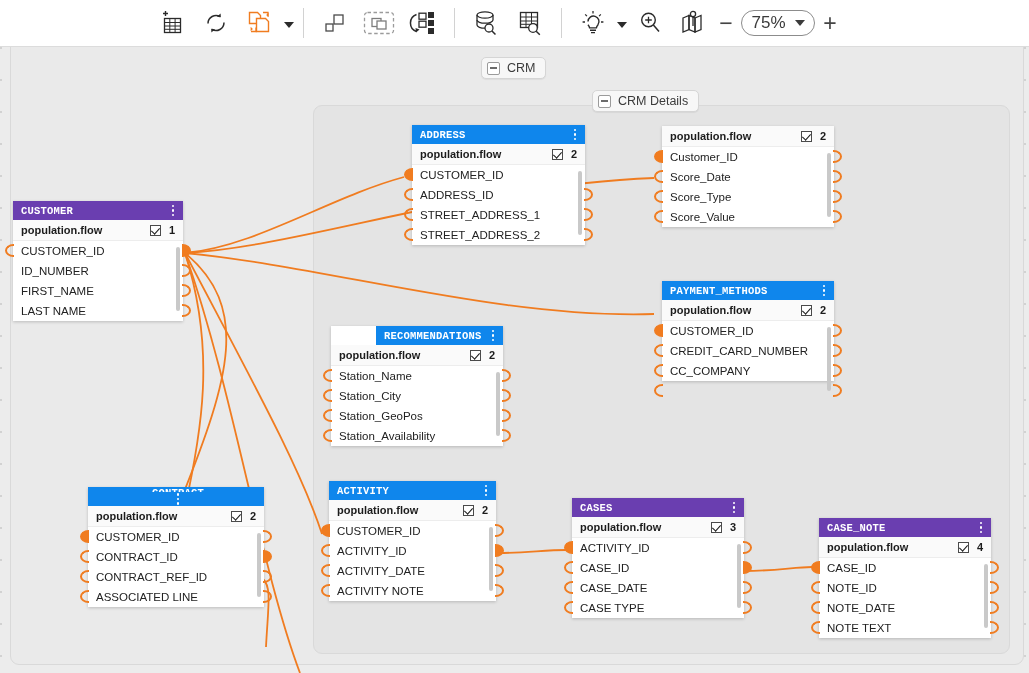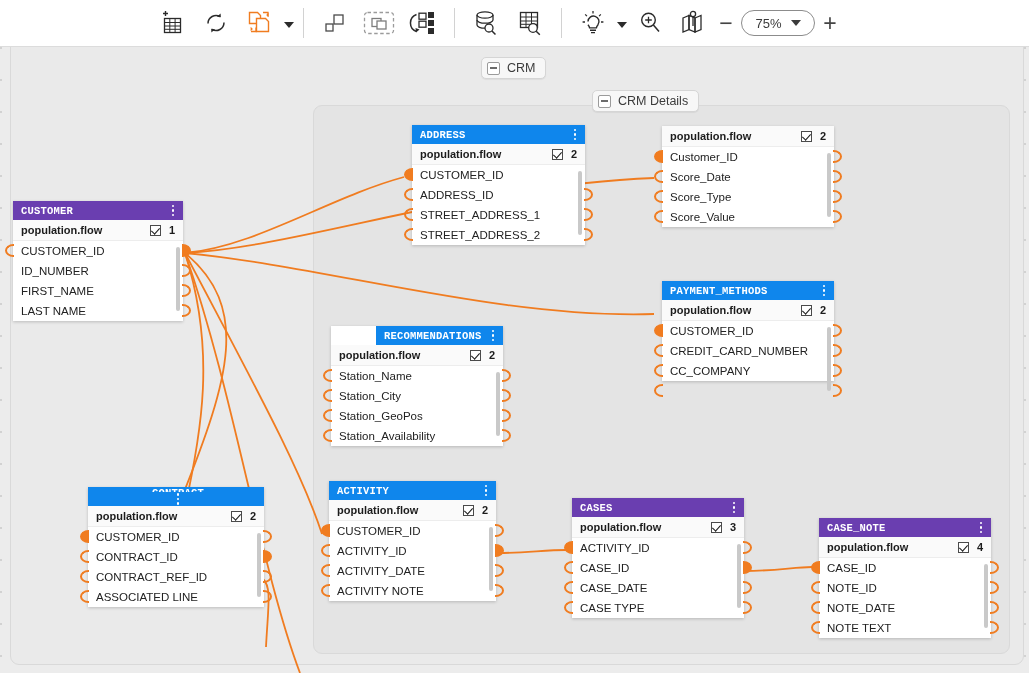--- a/index.html
+++ b/index.html
@@ -38,21 +38,21 @@
   }
   .zoom-minus, .zoom-plus {
     font-size: 23px; color: #444; cursor: pointer;
     width: 22px; text-align: center; line-height: 1;
     font-family: "Liberation Sans", sans-serif;
   }
   #zoom-select {
     width: 74px; height: 26px;
     border: 1px solid #8c8c8c; border-radius: 13px;
     display: flex; align-items: center; justify-content: center;
-    font-size: 13px; color: #3b3b3b; background: #fff;
+    font-size: 17px; color: #3b3b3b; background: #fff;
     cursor: pointer; margin: 0 4px;
   }
   #zoom-select .zcaret {
     width: 0; height: 0;
     border-left: 5px solid transparent;
     border-right: 5px solid transparent;
     border-top: 6px solid #3b3b3b;
     margin-left: 9px;
   }
 

